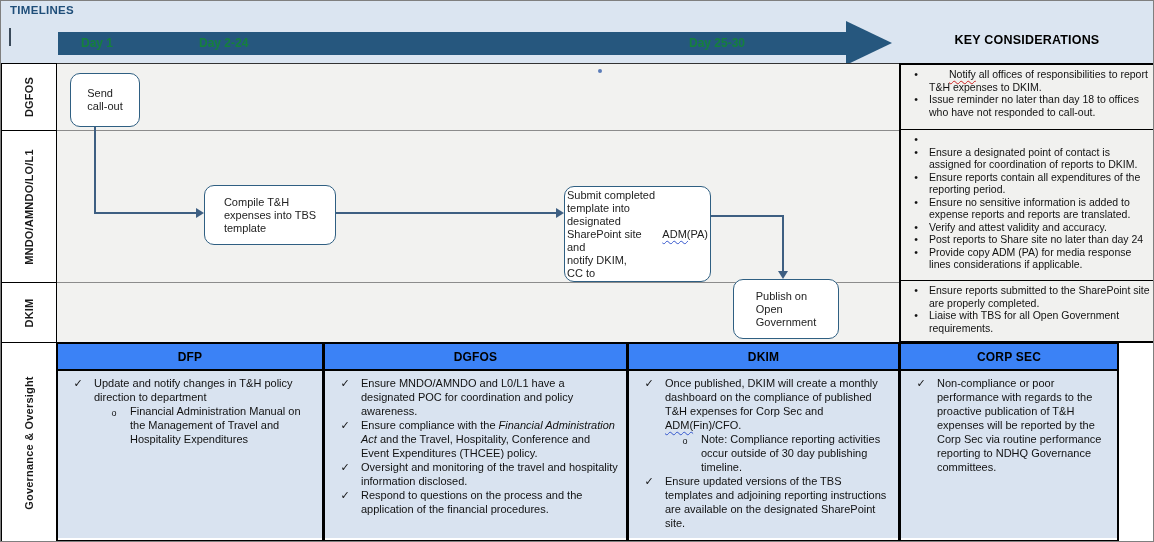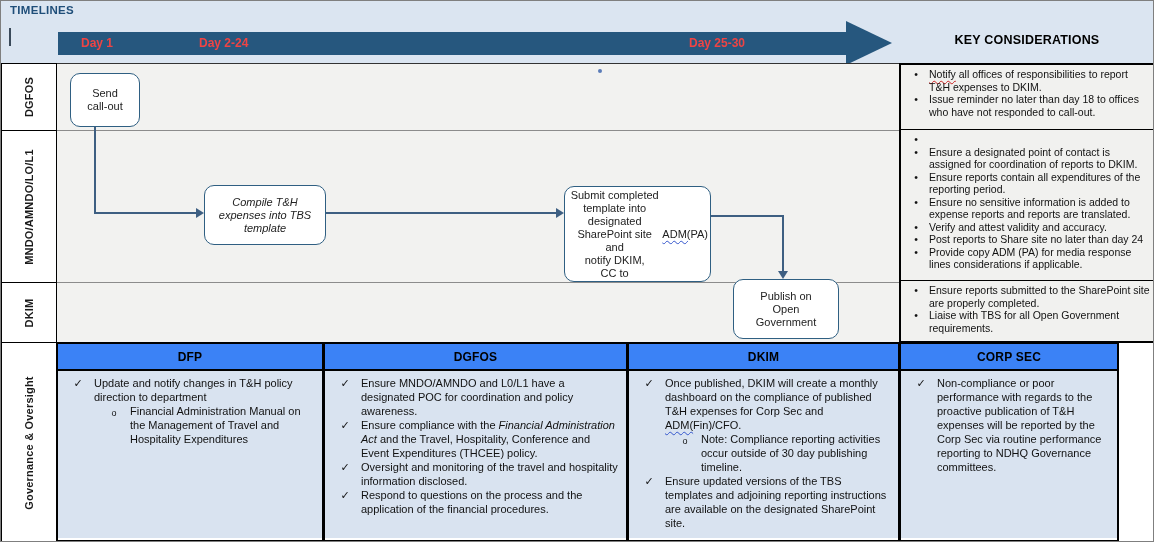--- a/index.html
+++ b/index.html
@@ -9,21 +9,21 @@
 
   
   .topband { position:absolute; left:0; top:0; width:1154px; height:62px; background:#dbe5f1; }
   .tl-title { position:absolute; left:9px; top:3px; font-size:11.5px; font-weight:bold;
               color:#1f4e79; letter-spacing:.3px; }
   .cursor { position:absolute; left:8px; top:27px; width:2px; height:18px; background:#3a4a5a; }
   .tbar { position:absolute; left:57px; top:31px; width:788px; height:23px; background:#26577e; }
   .thead { position:absolute; left:845px; top:20px; width:0; height:0;
            border-left:46px solid #26577e; border-top:22px solid transparent;
            border-bottom:22px solid transparent; }
-  .daylbl { position:absolute; top:35px; color:#ef4444; font-size:12px; font-weight:bold; }
+  .daylbl { position:absolute; top:35px; color:#15803d; font-size:12px; font-weight:bold; }
   .d1 { left:80px; } .d2 { left:198px; } .d3 { left:688px;text-align:center; }
   .kc-title { position:absolute; left:898px; top:32px; width:256px; text-align:center;
               font-size:12.5px; font-weight:bold; color:#000; letter-spacing:.2px; }
 
   
   .flowbg { position:absolute; left:55px; top:62px; width:844px; height:280px;
             background:#f2f2f0; border-top:1px solid #333; border-bottom:1px solid #333; }
   .lanediv { position:absolute; left:55px; width:844px; height:1px; background:#8c8c8c; }
   .ld1 { top:129px; } .ld2 { top:281px; }
 
@@ -42,24 +42,24 @@
   .kc-cell { overflow:hidden; }
   .kc-c1 { height:65px; border-bottom:1px solid #000; }
   .kc-c2 { height:151px; border-bottom:1px solid #000; }
   .kc-c3 { height:58px; }
   .kc { font-size:10.5px; line-height:12.5px; color:#111; padding:3px 2px 1px 2px; }
   .kc .mk { flex:none; width:26px; text-align:center; }
   .kc .tx { flex:1; padding-right:1px; }
 
   
   .fbox { position:absolute; background:#ffffff; border:1.5px solid #2f5f82; border-radius:10px;
-          display:flex; align-items:center; justify-content:center; text-align:center;
+          display:flex; align-items:center; justify-content:center; 
           font-size:11px; line-height:13px; color:#222; white-space:pre-line; padding:2px; }
   .b1 { left:69px;  top:72px;  width:70px;  height:54px; }
-  .b2 { left:203px; top:184px; width:122px; height:60px;font-style:italic; }
+  .b2 { left:203px; top:184px; width:132px; height:60px; }
   .b3 { left:563px; top:149px; width:147px; height:96px;margin-top:36px; }
   .b4 { left:732px; top:278px; width:106px; height:60px; }
 
   
   .cn { position:absolute; background:#3e5f82; }
   .c1v { left:93px;  top:126px; width:1.5px; height:86px; }
   .c1h { left:93px;  top:211px; width:103px; height:1.5px; }
   .c2h { left:325px; top:211px; width:231px; height:1.5px; }
   .c3h { left:710px; top:214px; width:72px;  height:1.5px; }
   .c3v { left:781px; top:214px; width:1.5px; height:57px; }
@@ -87,21 +87,21 @@
   .gv { font-size:11px; line-height:14px; color:#111; padding:5px 4px 2px 4px; }
   .gv .mk { flex:none; width:32px; text-align:center; }
   .gv .tx { flex:1; padding-right:2px; }
 
   
   .li { display:flex; }
   .li.ind { margin-left:36px; }
   .mk-circle { font-size:9px; padding-top:2px; }
   .i   { font-style:italic; }
   .rsq { text-decoration:underline; text-decoration-style:wavy; text-decoration-color:#cc2222;
-         text-decoration-thickness:1px; text-underline-offset:2px; }
+         text-decoration-thickness:1px; text-underline-offset:2px;margin-left:20px; }
   .bsq { text-decoration:underline; text-decoration-style:wavy; text-decoration-color:#3355cc;
          text-decoration-thickness:1px; text-underline-offset:2px; }
 </style>
 </head>
 <body>
 
 <div id="canvas">
 
   <div class="topband"></div>
   <div class="tl-title">TIMELINES</div>

